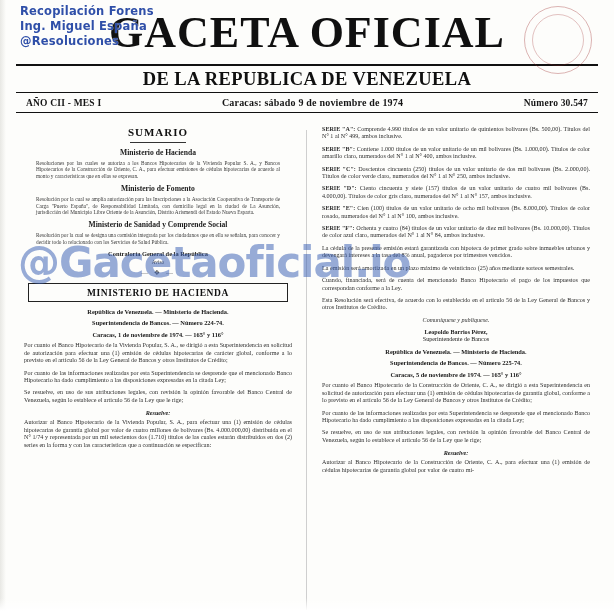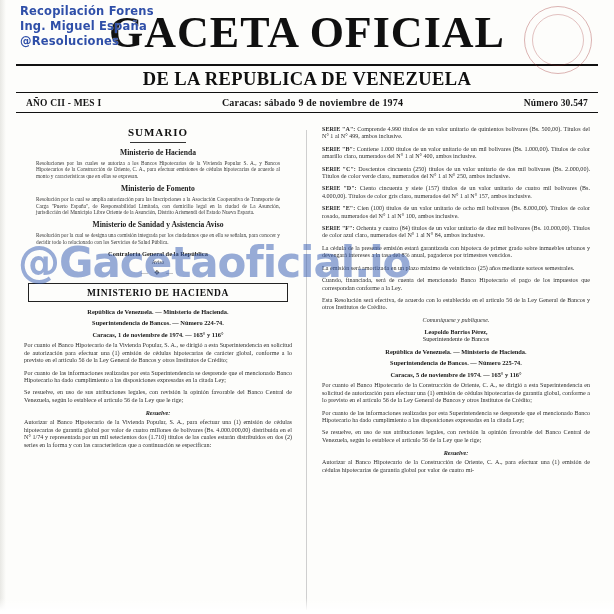--- a/index.html
+++ b/index.html
@@ -295,21 +295,21 @@
 
       <div>
         <div class="ministerio">Ministerio de Hacienda</div>
         <div class="blurb">Resoluciones por las cuales se autoriza a los Bancos Hipotecarios de la Vivienda Popular S. A., y Bancos Hipotecarios de la Construcción de Oriente, C. A., para efectuar emisiones de cédulas hipotecarias de acuerdo al monto y características que en ellas se expresan.</div>
       </div>
       <div>
         <div class="ministerio">Ministerio de Fomento</div>
         <div class="blurb">Resolución por la cual se amplía autorización para las Inscripciones a la Asociación Cooperativa de Transporte de Carga "Puerto España", de Responsabilidad Limitada, con domicilio legal en la ciudad de La Asunción, jurisdicción del Municipio Libre Oriente de la Asunción, Distrito Arismendi del Estado Nueva Esparta.</div>
       </div>
       <div>
-        <div class="ministerio">Ministerio de Sanidad y Asistencia Aviso</div>
+        <div class="ministerio">Ministerio de Sanidad y Comprende Social</div>
         <div class="blurb">Resolución por la cual se designa una comisión integrada por los ciudadanos que en ella se señalan, para conocer y decidir todo lo relacionado con los Servicios de Salud Pública.</div>
       </div>
       <div>
         <div class="centered-small">Contraloría General de la República</div>
         <div class="blurb" style="text-align:center">Aviso</div>
       </div>
 
       <div class="deco">— ❖ —</div>
 
       <div class="section-box">MINISTERIO DE HACIENDA</div>

